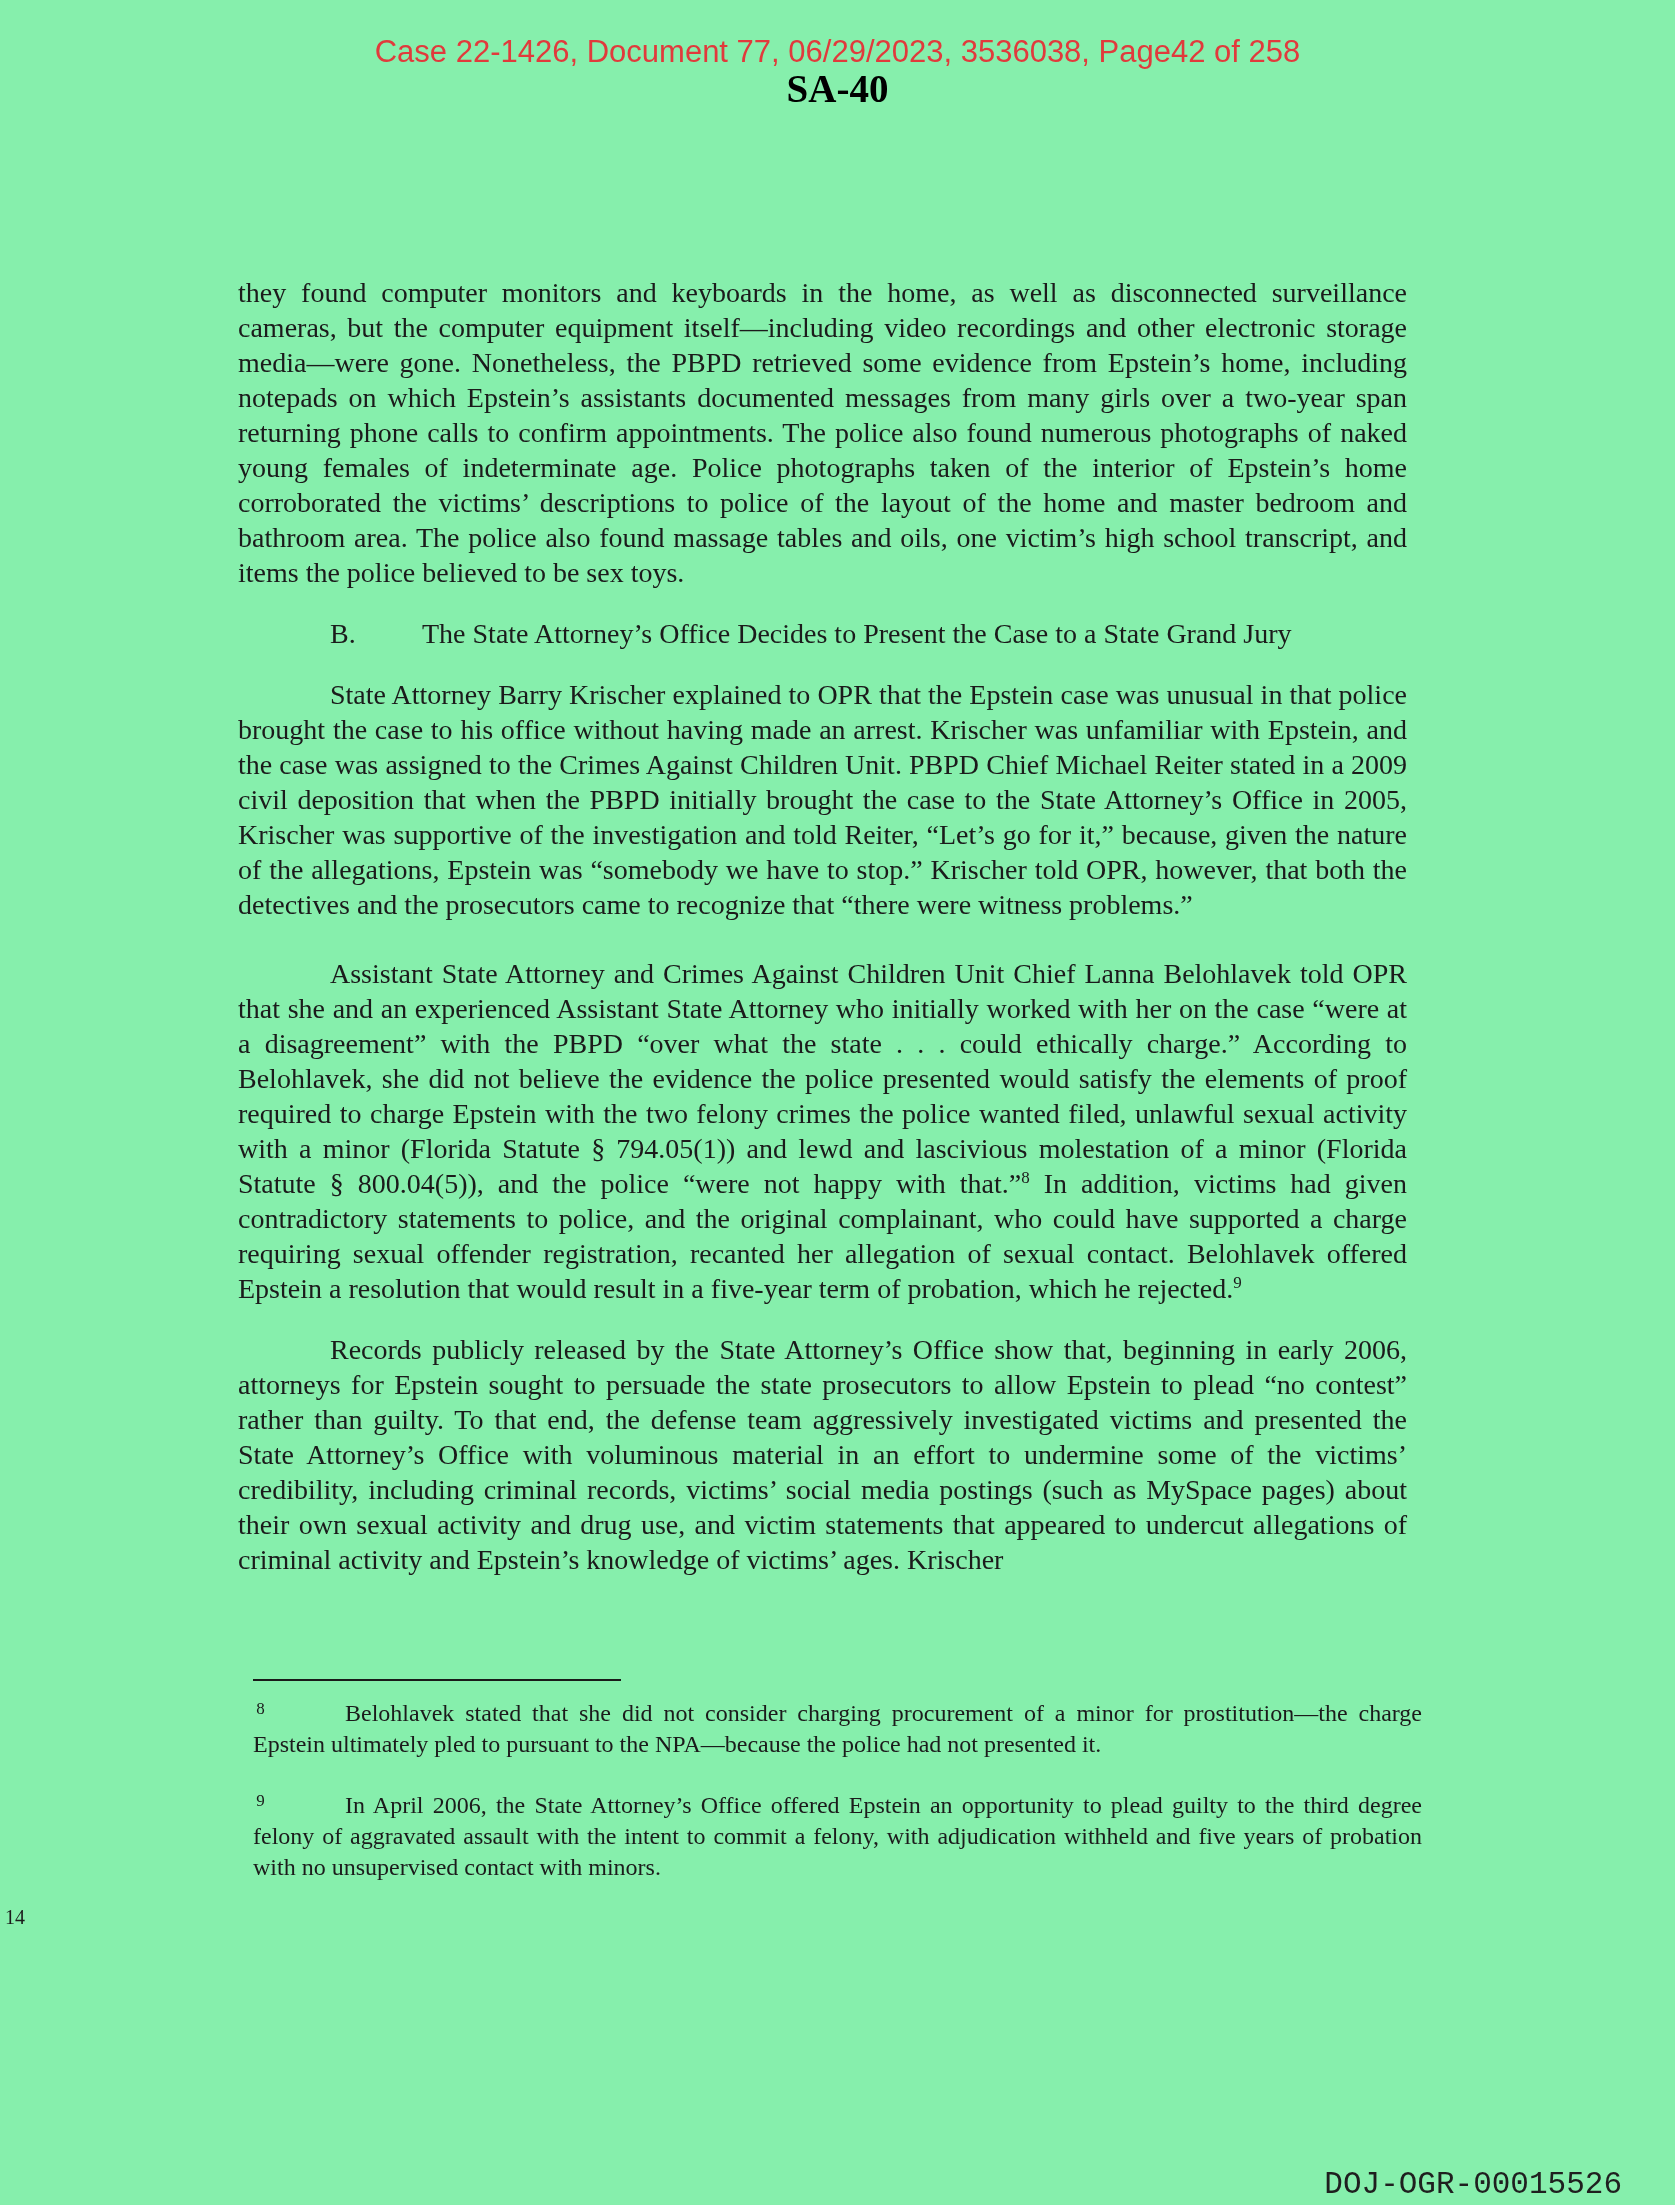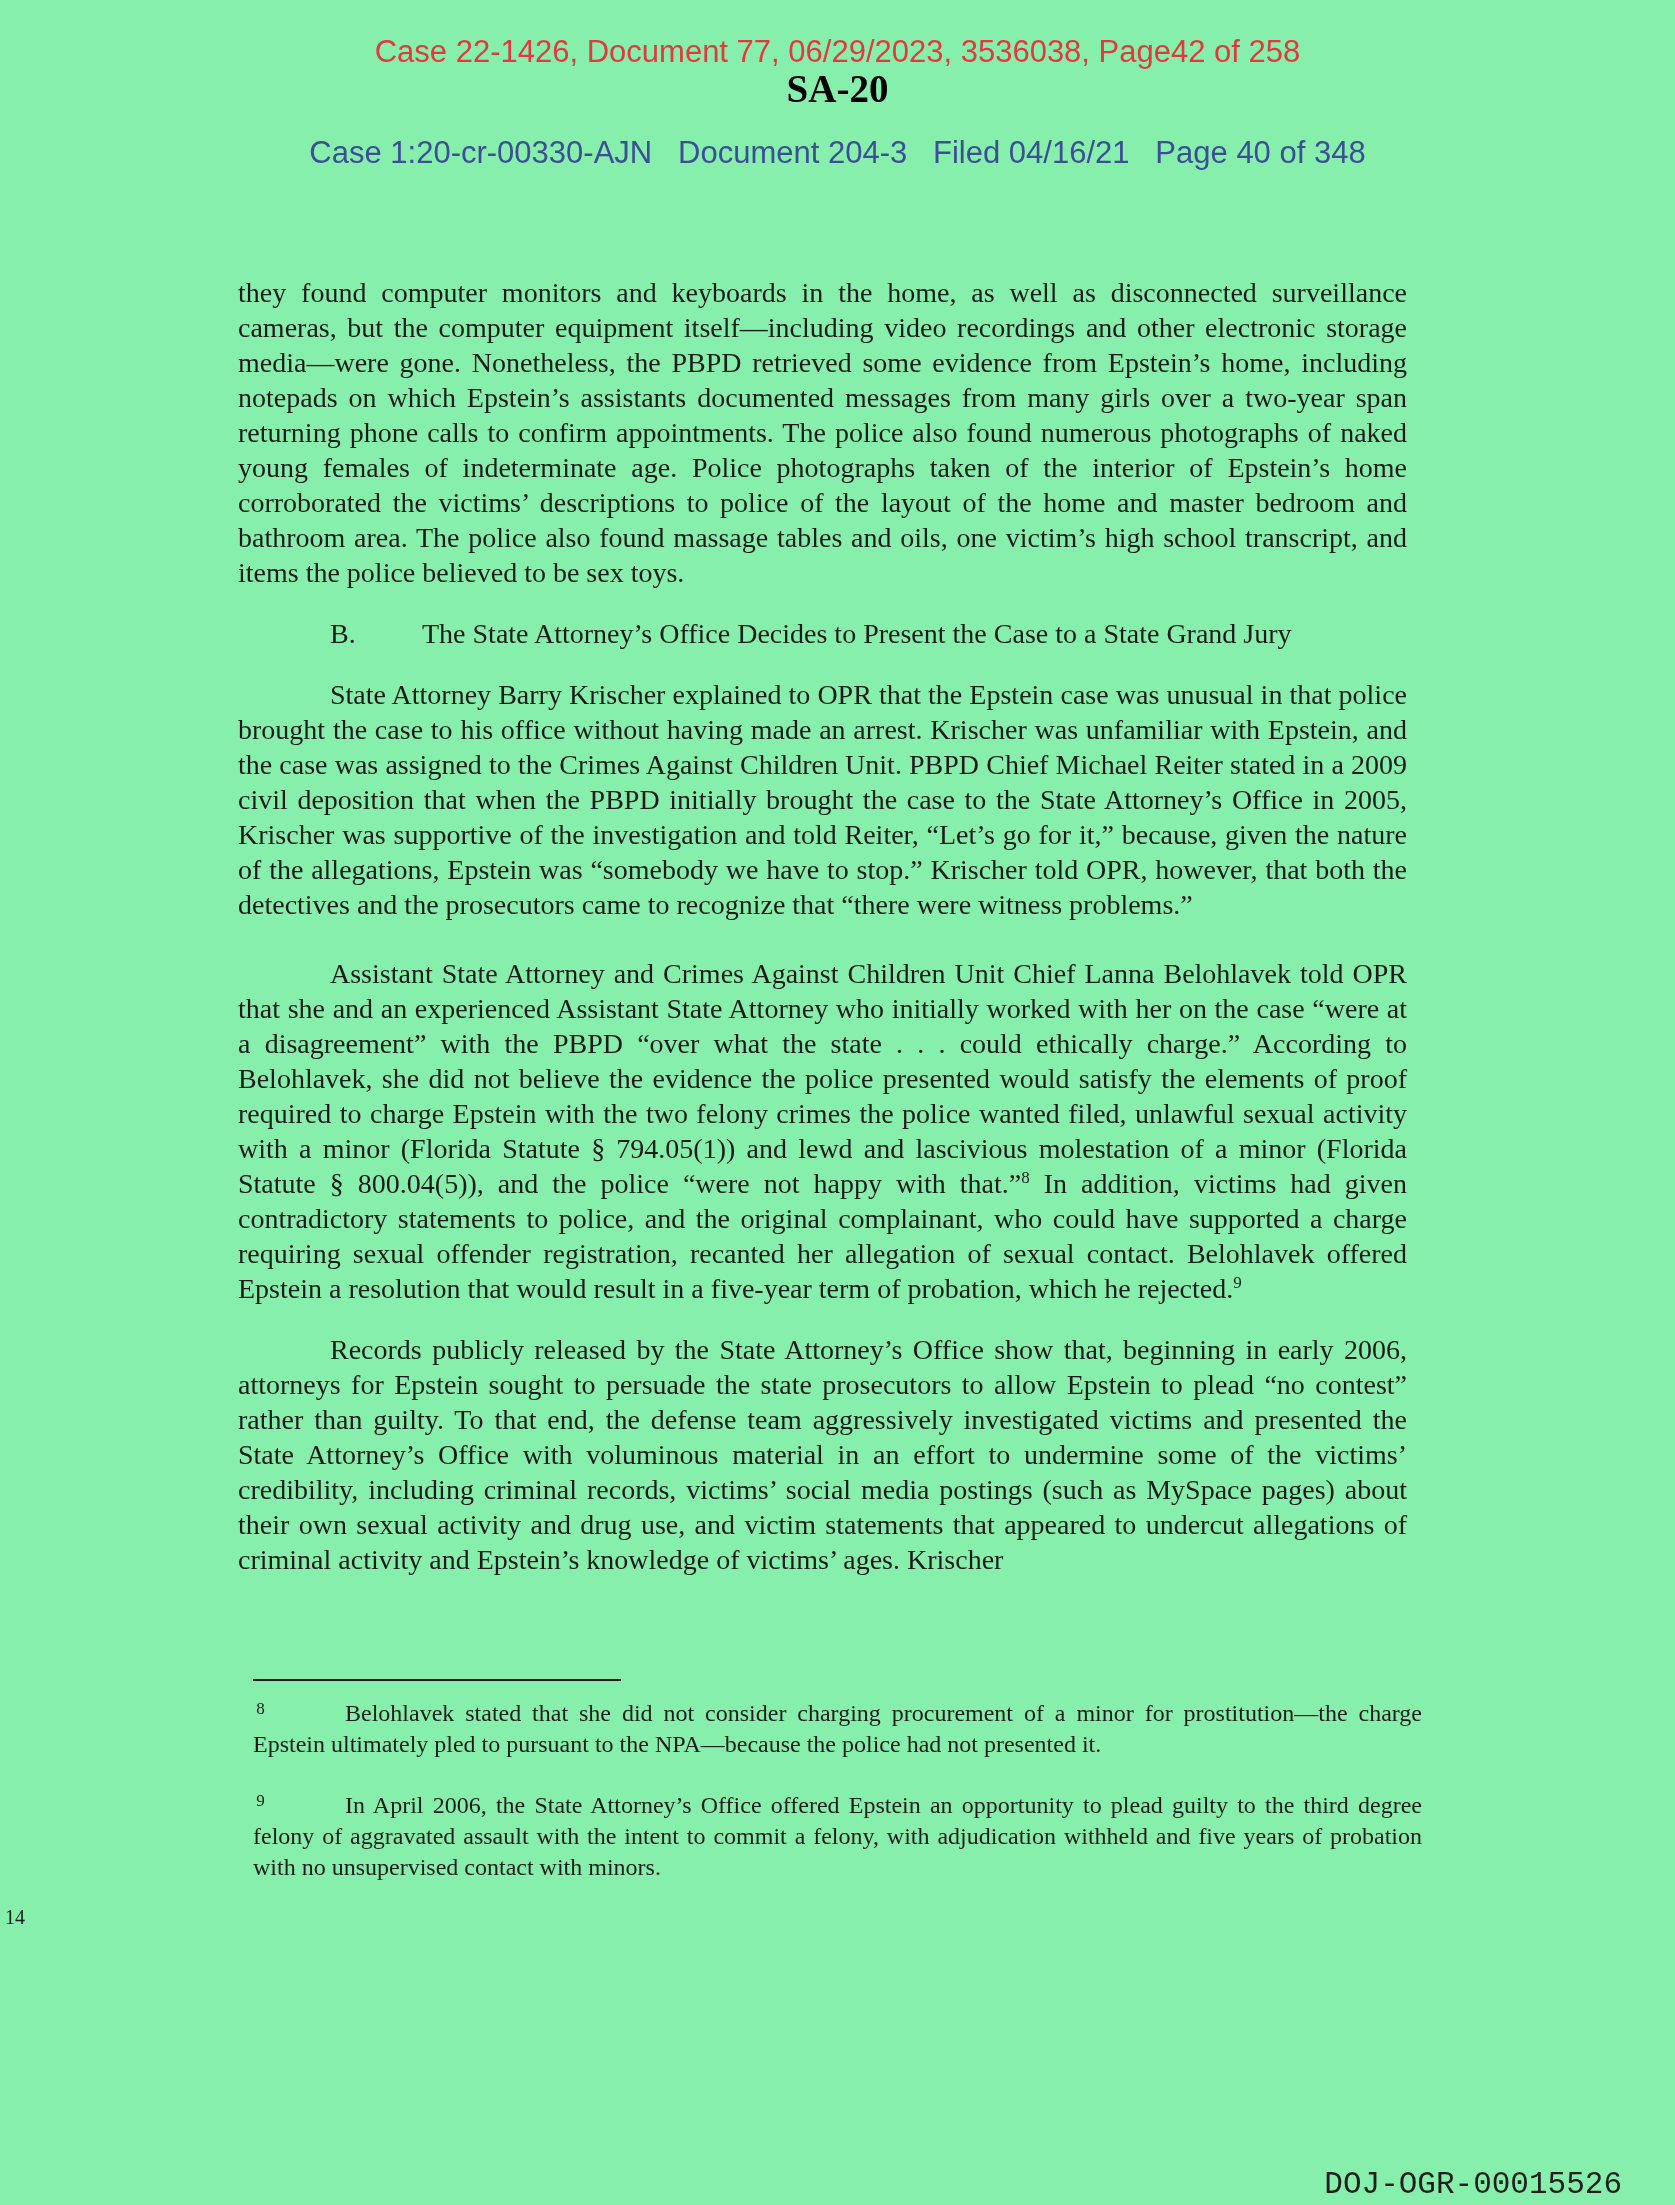--- a/index.html
+++ b/index.html
@@ -98,23 +98,22 @@
     color: #1f1f1f;
   }
 </style>
 </head>
 <body>
 
 <div class="page">
 
   <div class="stamp-line">Case 22-1426, Document 77, 06/29/2023, 3536038, Page42 of 258</div>
 
-  <div class="appendix-label">SA-20</div>
+  <div class="appendix-label">SA-40</div>
 
-  <div class="case-line">Case 1:20-cr-00330-AJN   Document 204-3   Filed 04/16/21   Page 40 of 348</div>
 
   <div class="body-block">
 
     <p>they found computer monitors and keyboards in the home, as well as disconnected surveillance cameras, but the computer equipment itself—including video recordings and other electronic storage media—were gone.  Nonetheless, the PBPD retrieved some evidence from Epstein’s home, including notepads on which Epstein’s assistants documented messages from many girls over a two-year span returning phone calls to confirm appointments.  The police also found numerous photographs of naked young females of indeterminate age.  Police photographs taken of the interior of Epstein’s home corroborated the victims’ descriptions to police of the layout of the home and master bedroom and bathroom area.  The police also found massage tables and oils, one victim’s high school transcript, and items the police believed to be sex toys.</p>
 
     <p class="section-heading para-space">
       <span class="heading-number">B.</span><span>The State Attorney’s Office Decides to Present the Case to a State Grand Jury</span>
     </p>
 
     <p class="para-indent para-space">State Attorney Barry Krischer explained to OPR that the Epstein case was unusual in that police brought the case to his office without having made an arrest.  Krischer was unfamiliar with Epstein, and the case was assigned to the Crimes Against Children Unit.  PBPD Chief Michael Reiter stated in a 2009 civil deposition that when the PBPD initially brought the case to the State Attorney’s Office in 2005, Krischer was supportive of the investigation and told Reiter, “Let’s go for it,” because, given the nature of the allegations, Epstein was “somebody we have to stop.”  Krischer told OPR, however, that both the detectives and the prosecutors came to recognize that “there were witness problems.”</p>

